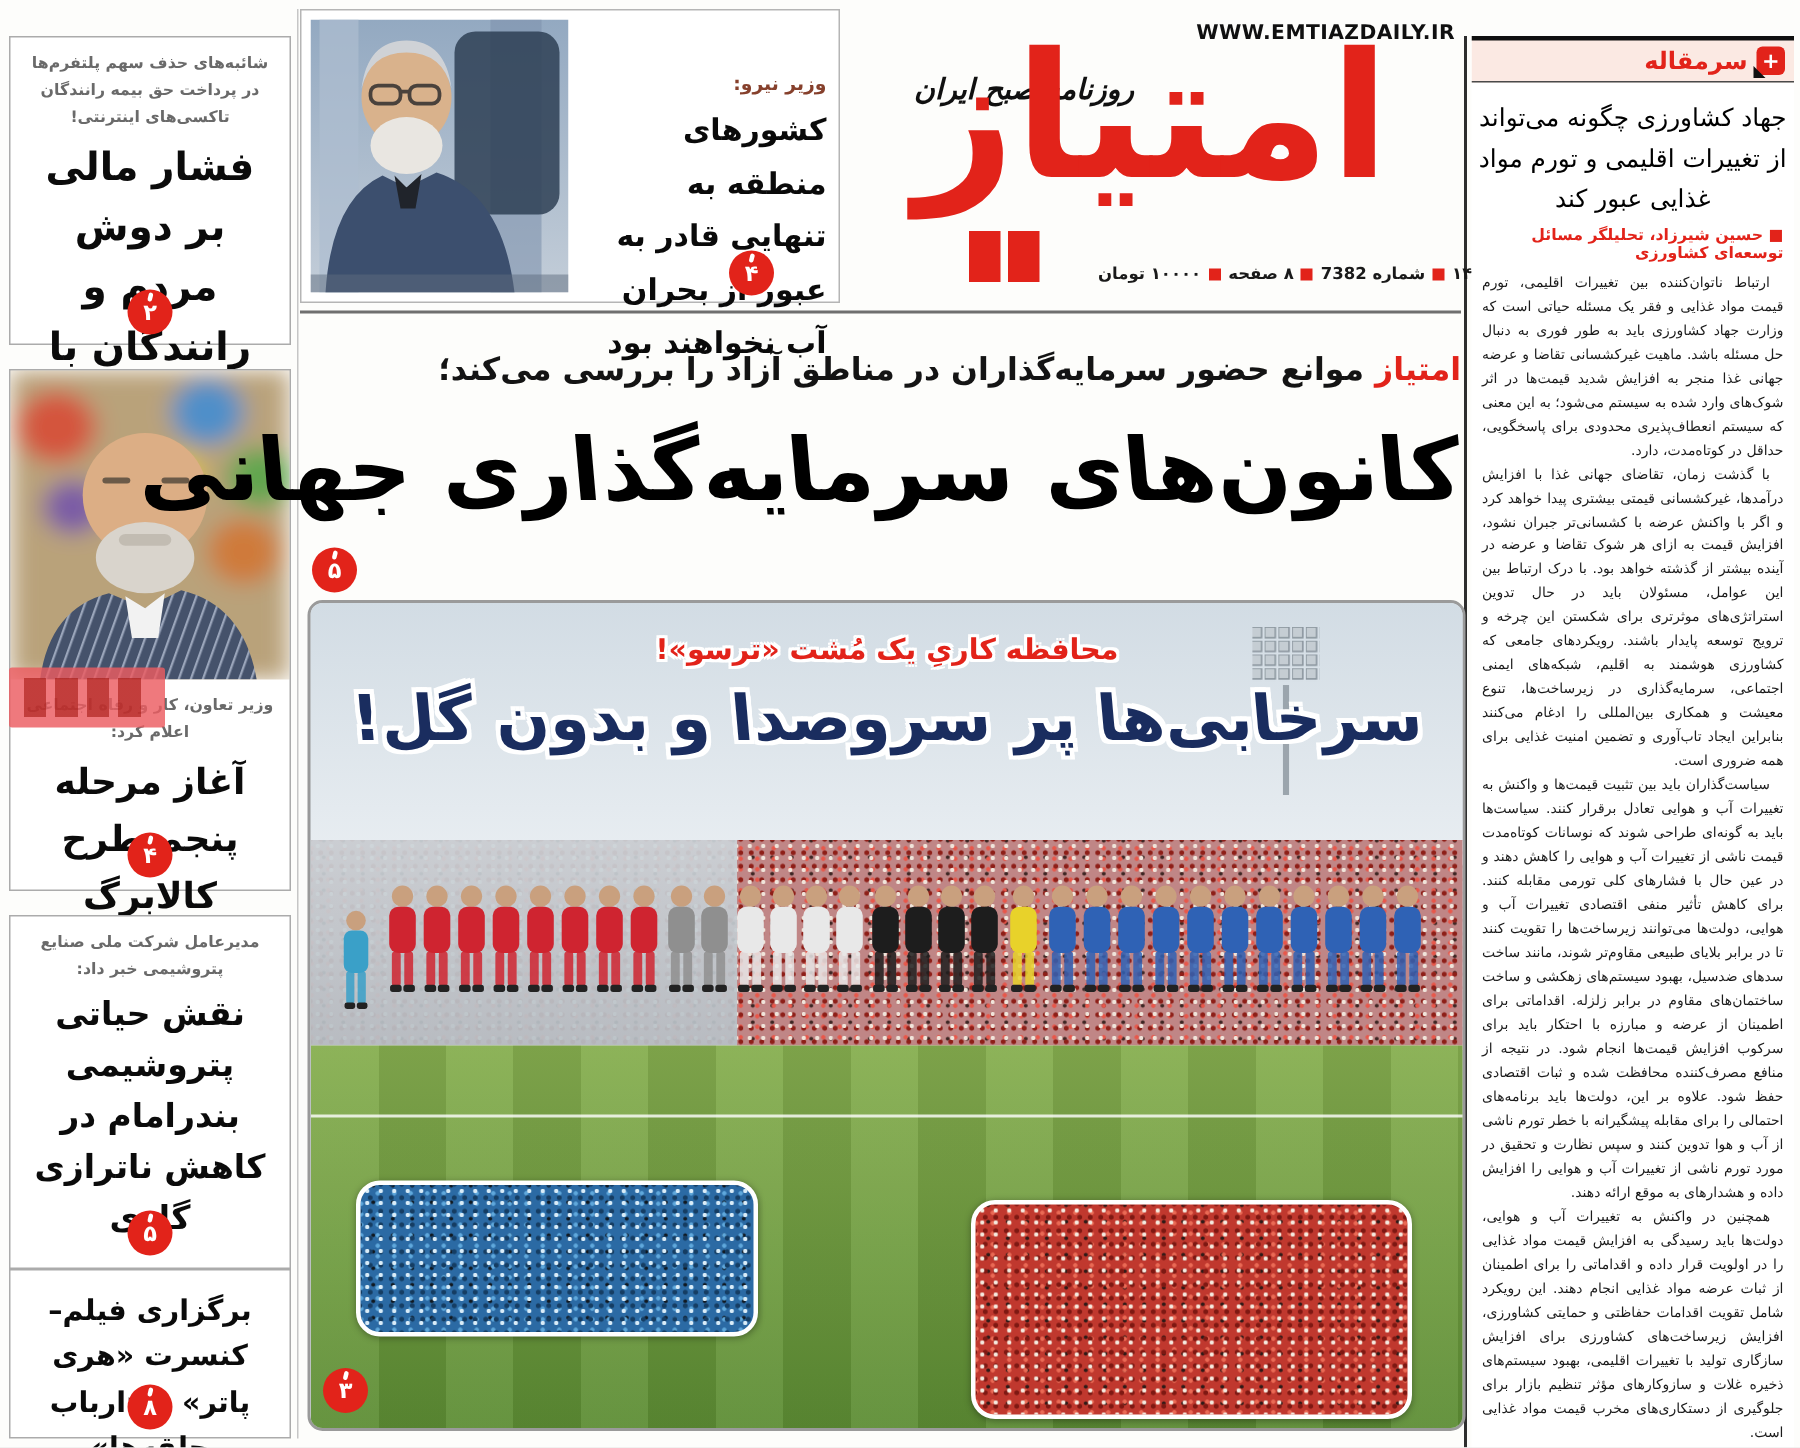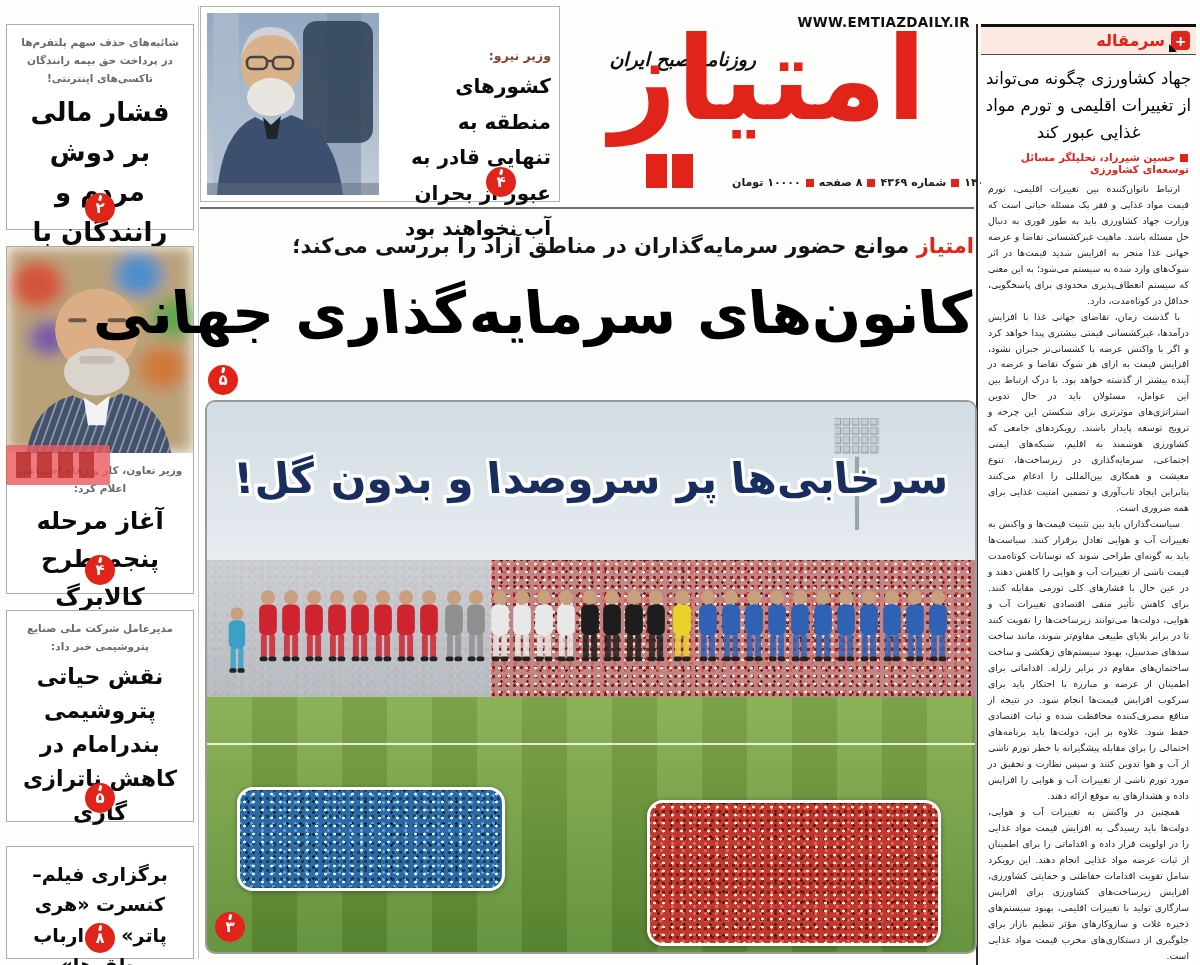--- a/index.html
+++ b/index.html
@@ -11,21 +11,21 @@
   .midrule{position:absolute;left:200px;top:207px;width:774px;height:2px;background:#6f6f6f;}
   
   .sbox{position:absolute;left:6px;width:188px;border:1px solid #ababab;background:#fff;
         text-align:center;box-sizing:border-box;}
   .sbox .kicker{font-size:10.5px;font-weight:bold;color:#6a6a6a;line-height:1.7;margin:9px 7px 2px;}
   .sbox h3{font-weight:900;color:#0b0b0b;margin:4px 6px;letter-spacing:-0.5px;}
   .sbox1{top:24px;height:206px;}
   .sbox1 h3{font-size:26px;line-height:1.55;}
   .sbox2{top:246px;height:348px;}
   .sbox2 h3{font-size:24px;line-height:1.6;}
-  .sbox3{top:610px;height:212px;}
+  .sbox3{top:610px;height:236px;}
   .sbox3 h3{font-size:22px;line-height:1.55;}
   .sbox4{top:846px;height:113px;}
   .sbox4 h3{font-size:19px;line-height:1.6;margin-top:12px;}
   .sphoto{display:block;width:100%;height:206px;}
   .stamp{position:absolute;top:198px;left:-1px;width:104px;height:40px;
          background:rgba(236,92,96,.82);border-radius:2px;}
   .stamp::after{content:"";position:absolute;inset:7px 10px;
          background:repeating-linear-gradient(90deg,rgba(164,22,16,.6) 0 15px,transparent 15px 21px);}
   
   .pnum{position:absolute;left:50%;transform:translateX(-50%);width:30px;height:30px;
@@ -235,21 +235,21 @@
 
   <header class="masthead">
     <div class="site">WWW.EMTIAZDAILY.IR</div>
     <div class="tagline">روزنامه صبح ایران</div>
     <div class="logo">امتیاز</div>
     <span class="logo-sq s1"></span>
     <span class="logo-sq s2"></span>
     <div class="dateline">
       <span>شنبه ۱۵ آذر ۱۴۰۴</span>
       <span class="dl-sq"></span>
-      <span>شماره ۴۳۶۹</span>
+      <span>شماره 7382</span>
       <span class="dl-sq"></span>
       <span>۸ صفحه</span>
       <span class="dl-sq"></span>
       <span>۱۰۰۰۰ تومان</span>
     </div>
   </header>
 
   <section class="lead">
     <p class="lead-kicker"><span class="brand">امتیاز</span><span> موانع حضور سرمایه‌گذاران در مناطق آزاد را بررسی می‌کند؛</span></p>
     <h1>کانون‌های سرمایه‌گذاری جهانی</h1>
@@ -317,20 +317,21 @@
           <use href="#fig" x="557" y="55" width="26" height="100"></use>
         <use href="#fig" x="580" y="55" width="26" height="100"></use>
           <use href="#fig" x="603" y="55" width="26" height="100"></use>
         <use href="#fig" x="626" y="55" width="26" height="100"></use>
           <use href="#fig" x="649" y="55" width="26" height="100"></use>
         <use href="#fig" x="672" y="55" width="26" height="100"></use>
           <use href="#fig" x="695" y="55" width="26" height="100"></use>
         <use href="#fig" x="718" y="55" width="26" height="100"></use>
       </g>
     </svg>
+    <div class="badge outline-white">محافظه کاریِ یک مُشت «ترسو»!</div>
     <h2 class="photo-headline">سرخابی‌ها پر سروصدا و بدون گل!</h2>
     <div class="inset inset-blue crowd-blue"></div>
     <div class="inset inset-red crowd-red"></div>
     <div class="pnum pnum-photo">
       <span>۳</span>
     </div>
   </figure>
 
   <aside class="editorial">
     <div class="ed-head">

